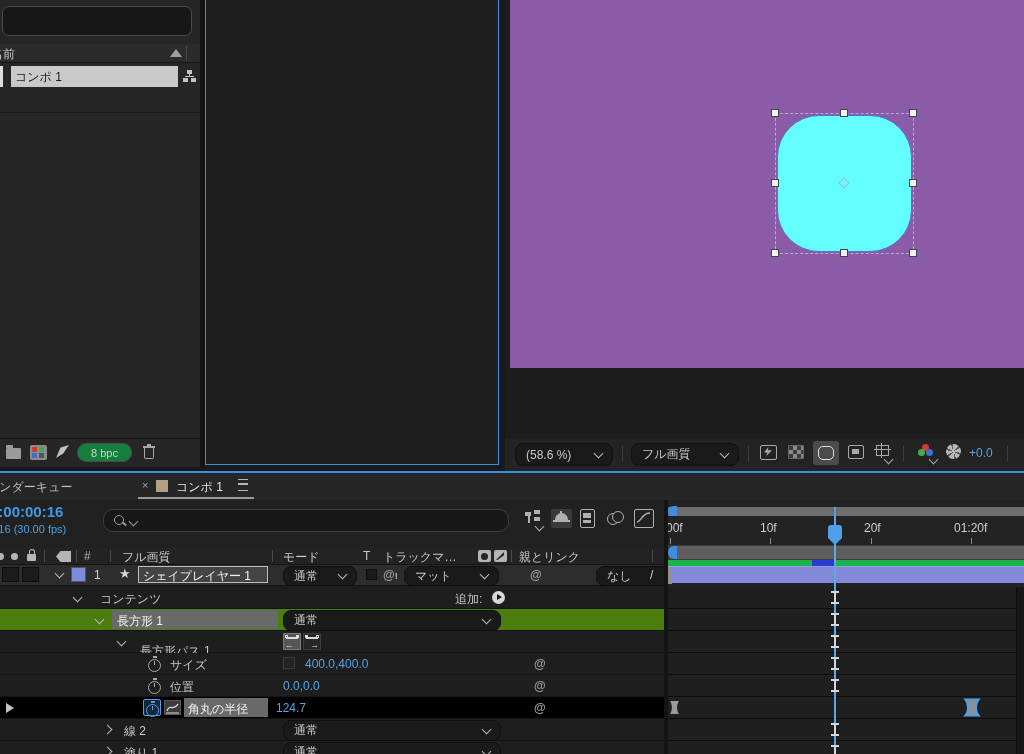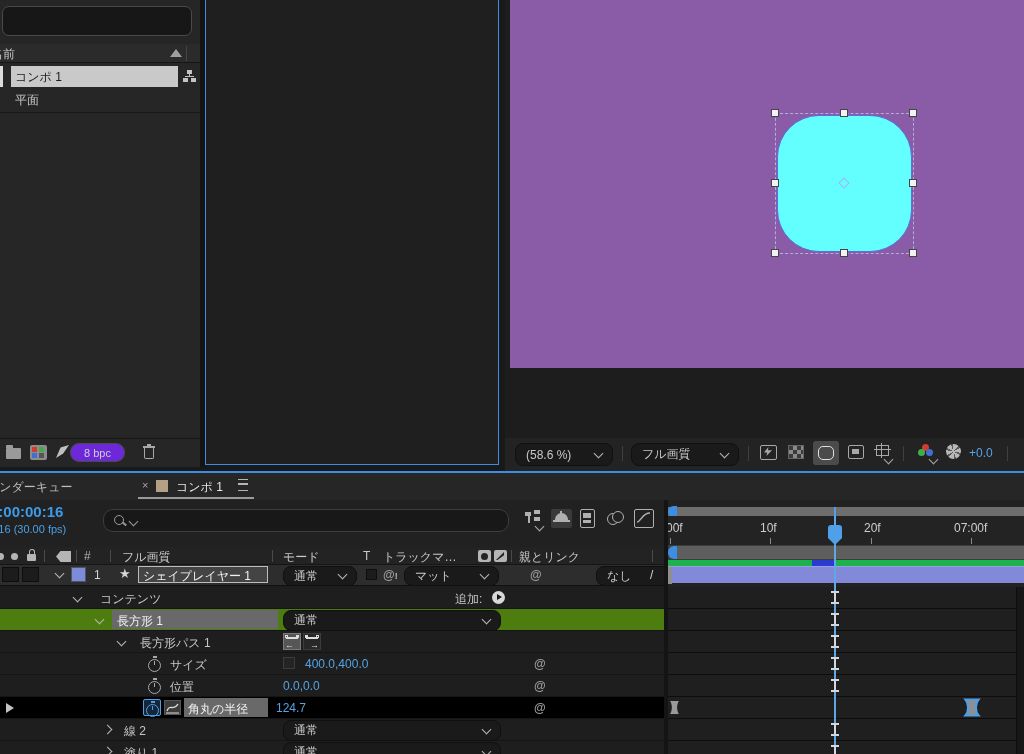--- a/index.html
+++ b/index.html
@@ -56,43 +56,40 @@
 
       <span class="abs" style="left:183px;top:5px;width:13px;height:13px;">
         <span class="abs" style="left:4px;top:0;width:5px;height:4px;background:#c4c4c4;"></span>
         <span class="abs" style="left:0;top:8px;width:5px;height:4px;background:#c4c4c4;"></span>
         <span class="abs" style="left:8px;top:8px;width:5px;height:4px;background:#c4c4c4;"></span>
         <span class="abs" style="left:6px;top:4px;width:1px;height:3px;background:#c4c4c4;"></span>
         <span class="abs" style="left:2px;top:6px;width:9px;height:1px;background:#c4c4c4;"></span>
       </span>
     </div>
 
-    <div class="abs" style="left:0;top:89px;width:200px;height:22px;">
-      <span class="abs txt" style="left:15px;top:3px;">平面</span>
-    </div>
     <div class="abs" style="left:0;top:112px;width:200px;height:1px;background:#191919;"></div>
 
     <div class="abs" style="left:0;top:438px;width:200px;height:29px;background:#262626;border-top:1px solid #171717;box-sizing:border-box;">
 
       <span class="abs" style="left:6px;top:9px;width:15px;height:11px;background:#9a9a9a;border-radius:1px;">
         <span class="abs" style="left:0;top:-3px;width:7px;height:3px;background:#9a9a9a;border-radius:1px 1px 0 0;"></span>
       </span>
 
       <span class="abs" style="left:30px;top:6px;width:17px;height:15px;background:#8d8d8d;border-radius:2px;">
         <span class="abs" style="left:2px;top:2px;width:5px;height:5px;background:#d23b2f;"></span>
         <span class="abs" style="left:9px;top:2px;width:5px;height:5px;background:#3fae4a;"></span>
         <span class="abs" style="left:2px;top:8px;width:5px;height:5px;background:#3f6fd2;"></span>
         <span class="abs" style="left:9px;top:8px;width:5px;height:5px;background:#555;"></span>
       </span>
 
       <span class="abs" style="left:55px;top:5px;width:15px;height:16px;">
         <span class="abs" style="left:1px;top:1px;width:13px;height:13px;background:#c0c0c0;clip-path:polygon(0 100%,35% 20%,100% 0,55% 65%);"></span>
       </span>
 
-      <span class="abs" style="left:70px;top:4px;width:55px;height:19px;background:#6d28d9;border:1px solid #4a4a4a;border-radius:9px;display:flex;align-items:center;justify-content:center;box-sizing:border-box;">
+      <span class="abs" style="left:77px;top:4px;width:55px;height:19px;background:#15803d;border:1px solid #4a4a4a;border-radius:9px;display:flex;align-items:center;justify-content:center;box-sizing:border-box;">
         <span style="color:#cfcfcf;font-size:11px;">8 bpc</span>
       </span>
 
       <span class="abs" style="left:143px;top:6px;width:12px;height:14px;">
         <span class="abs" style="left:1px;top:3px;width:10px;height:11px;border:1.4px solid #a8a8a8;border-top:none;border-radius:0 0 2px 2px;box-sizing:border-box;"></span>
         <span class="abs" style="left:0;top:1px;width:12px;height:1.6px;background:#a8a8a8;"></span>
         <span class="abs" style="left:4px;top:-1px;width:4px;height:2px;background:#a8a8a8;"></span>
       </span>
     </div>
   </div>
@@ -297,21 +294,21 @@
       <span class="abs" style="left:112px;top:1px;width:166px;height:19px;background:#696969;"></span>
       <span class="abs txt" style="left:117px;top:4px;color:#f0f0f0;">長方形 1</span>
       <div class="ddown" style="left:283px;top:1px;width:216px;height:19px;">
         <span class="lbl">通常</span>
         <span class="chev down"></span>
       </div>
     </div>
 
     <div class="abs rowline" style="left:0;top:158px;width:668px;height:22px;background:#1e1e1e;">
       <span class="chev down abs" style="left:118px;top:7px;"></span>
-      <span class="abs txt" style="left:140px;top:4px;">長方形パス 1</span>
+      <span class="abs txt" style="left:140px;top:12px;">長方形パス 1</span>
       <span class="abs" style="left:283px;top:2px;width:18px;height:17px;background:#565656;border:1px solid #7a7a7a;box-sizing:border-box;">
         <span class="abs" style="left:2px;top:3px;width:12px;height:1.5px;background:#ddd;"></span>
         <span class="abs" style="left:1px;top:1px;width:3px;height:3px;border:1px solid #ddd;box-sizing:border-box;"></span>
         <span class="abs" style="left:12px;top:1px;width:3px;height:3px;background:#ddd;"></span>
         <span class="abs" style="left:1px;top:7px;color:#ddd;font-size:9px;line-height:9px;">←</span>
       </span>
       <span class="abs" style="left:303px;top:2px;width:18px;height:17px;background:#272727;border:1px solid #3c3c3c;box-sizing:border-box;">
         <span class="abs" style="left:2px;top:3px;width:12px;height:1.5px;background:#ddd;"></span>
         <span class="abs" style="left:1px;top:1px;width:3px;height:3px;background:#ddd;"></span>
         <span class="abs" style="left:12px;top:1px;width:3px;height:3px;border:1px solid #ddd;box-sizing:border-box;"></span>
@@ -375,21 +372,21 @@
 
       <div class="abs" style="left:0;top:7px;width:356px;height:9px;background:#6e6e6e;">
         <span class="abs" style="left:0;top:-1px;width:9px;height:11px;background:#3d8ee2;border-radius:6px 0 0 6px;"></span>
         <span class="abs" style="left:166px;top:0;width:2px;height:9px;background:#4fa0e8;"></span>
       </div>
 
       <div class="abs" style="left:0;top:16px;width:356px;height:29px;background:#232323;">
         <span class="abs txt" style="left:-12px;top:5px;font-size:12px;color:#cfcfcf;">0:00f</span>
         <span class="abs txt" style="left:92px;top:5px;font-size:12px;color:#cfcfcf;">10f</span>
         <span class="abs txt" style="left:196px;top:5px;font-size:12px;color:#cfcfcf;">20f</span>
-        <span class="abs txt" style="left:286px;top:5px;font-size:12px;color:#cfcfcf;">07:00f</span>
+        <span class="abs txt" style="left:286px;top:5px;font-size:12px;color:#cfcfcf;">01:20f</span>
         <span class="abs" style="left:2px;top:22px;width:1px;height:6px;background:#8a8a8a;"></span>
         <span class="abs" style="left:102px;top:22px;width:1px;height:6px;background:#8a8a8a;"></span>
         <span class="abs" style="left:203px;top:22px;width:1px;height:6px;background:#8a8a8a;"></span>
         <span class="abs" style="left:303px;top:22px;width:1px;height:6px;background:#8a8a8a;"></span>
       </div>
 
       <div class="abs" style="left:0;top:45px;width:356px;height:15px;background:#3c3c3c;">
         <span class="abs" style="left:9px;top:1px;width:347px;height:13px;background:#5e5e5e;"></span>
         <span class="abs" style="left:0;top:1px;width:9px;height:13px;background:#3d8ee2;border-radius:6px 0 0 6px;"></span>
       </div>

